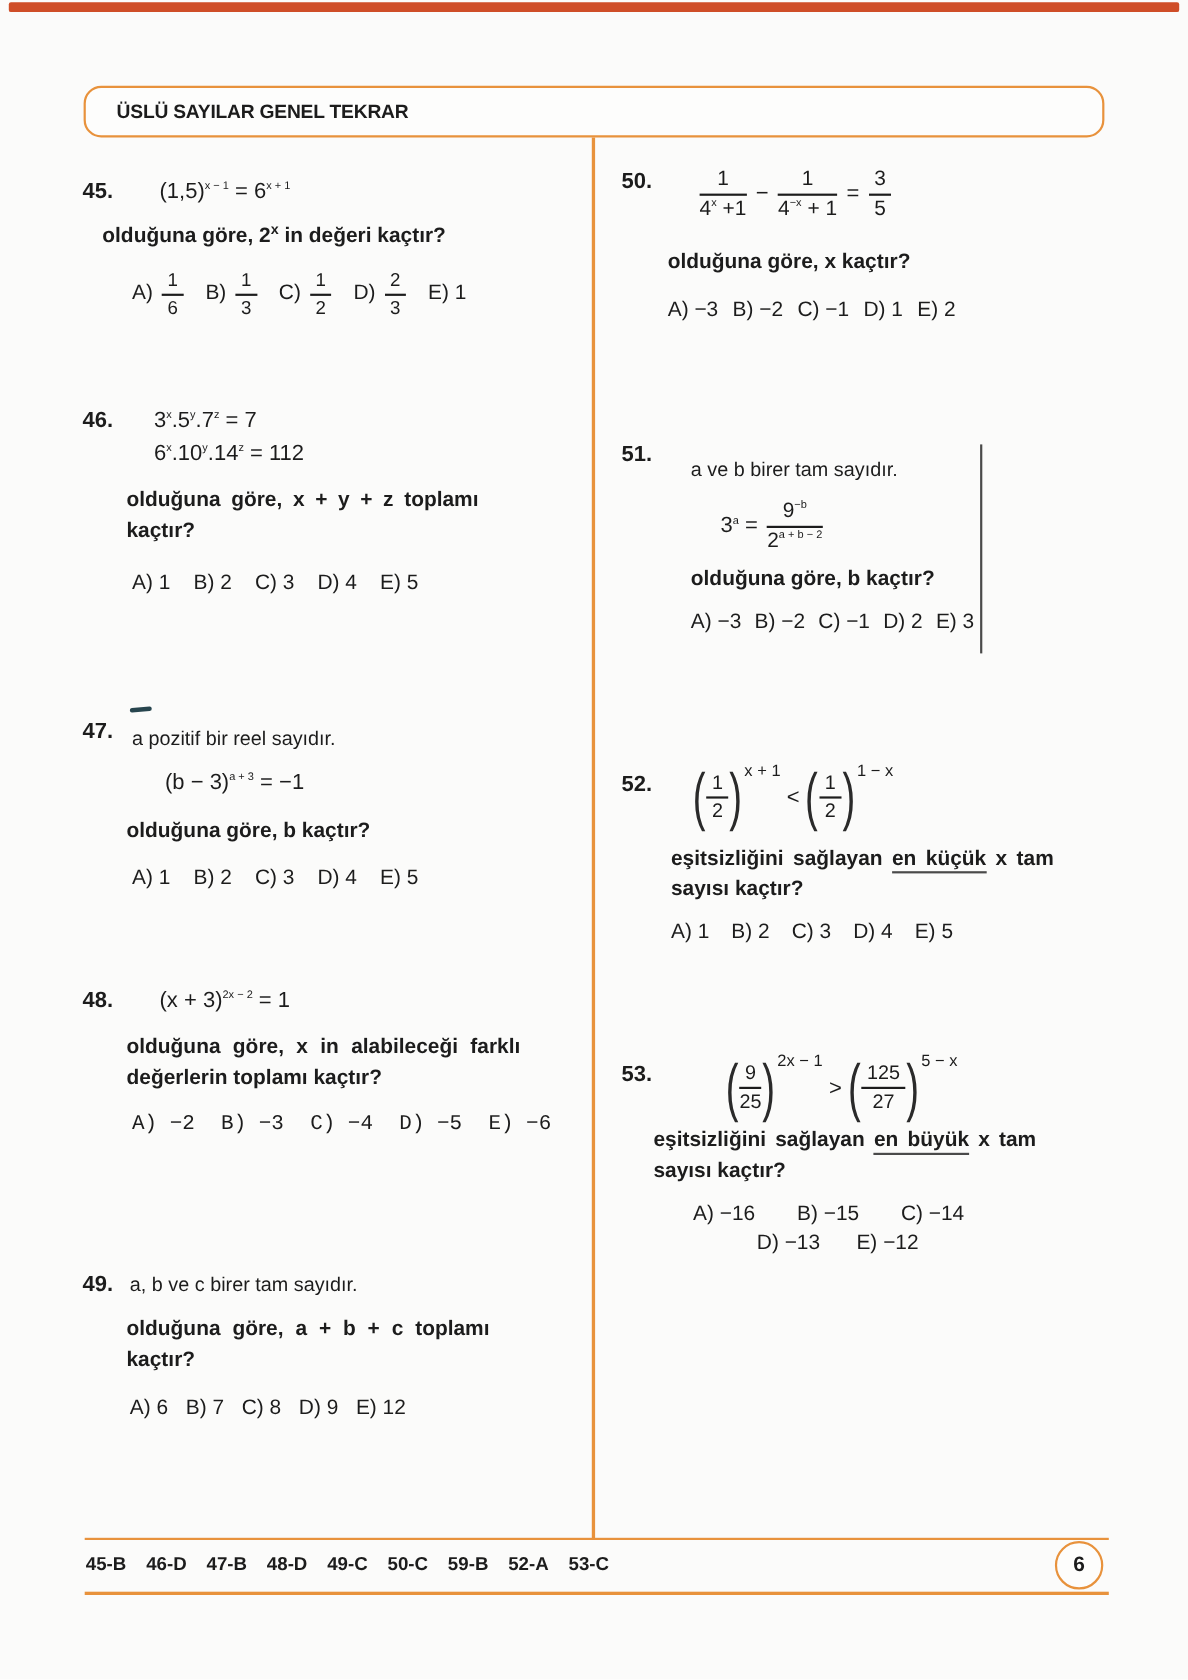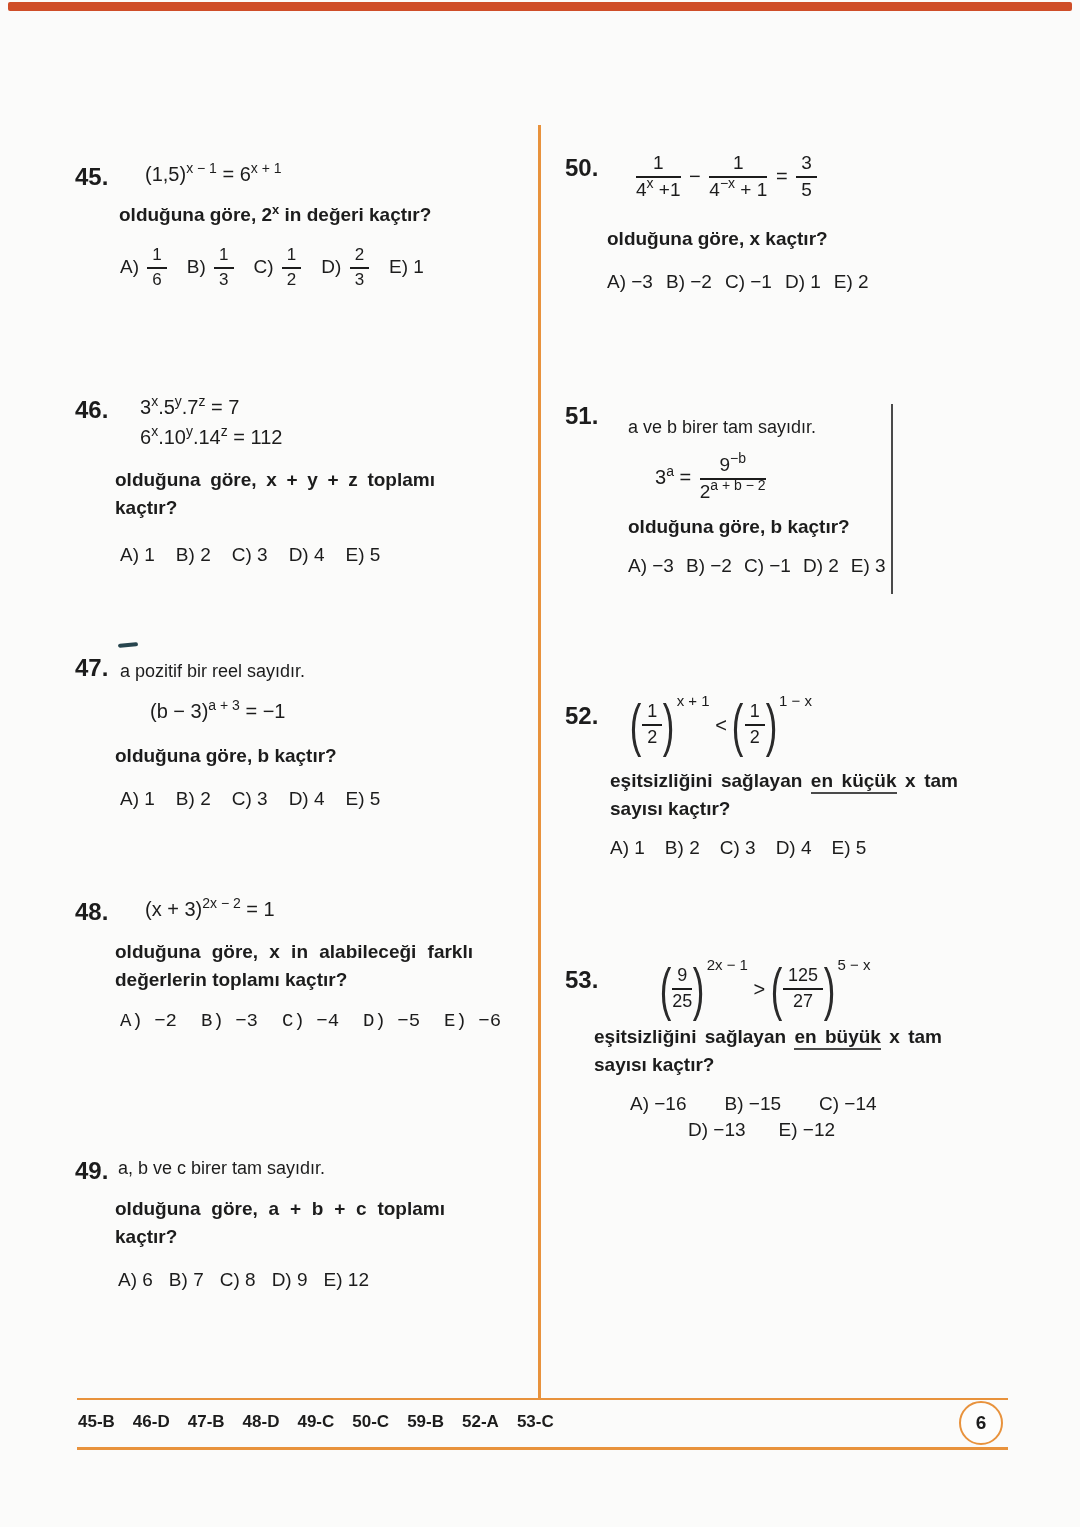--- a/index.html
+++ b/index.html
@@ -13,51 +13,51 @@
              box-sizing:border-box;}
   .headerbox .title{font-size:17.5px;font-weight:bold;letter-spacing:-0.2px;}
 
   .vdivider{position:absolute;left:538px;top:125px;width:2.5px;height:1274px;background:#E8923C;}
   .q51-line{position:absolute;left:891px;top:404px;width:2px;height:190px;background:#4A4A4A;}
   .q47-mark{position:absolute;left:118px;top:643px;width:20px;height:4px;background:#27454E;
             border-radius:2px;transform:rotate(-5deg);}
 
   
   .q{position:absolute;}
-  .qnum{position:absolute;left:0;top:2px;font-size:24px;font-weight:bold;}
+  .qnum{position:absolute;left:0;top:2px;font-size:20px;font-weight:bold;}
   .intro{font-size:18px;line-height:26px;}
   .formula{font-size:20px;line-height:26px;}
   .formula .t{white-space:pre;}
   .fflex{display:flex;align-items:center;}
   .prompt{font-size:19px;font-weight:bold;line-height:28px;}
   .opts{display:flex;align-items:center;font-size:19px;}
   .opt{display:inline-flex;align-items:center;white-space:pre;}
 
-  sup.fsup{vertical-align:baseline;position:relative;top:-8px;font-size:14px;line-height:0;}
+  sup.fsup{vertical-align:baseline;position:relative;top:-8px;font-size:10px;line-height:0;}
   .prompt sup.fsup{top:-7px;font-size:13px;}
   .ul{border-bottom:2.5px solid #4A4A4A;padding-bottom:1px;}
 
   .frac{display:inline-block;text-align:center;vertical-align:middle;margin:0 3px;}
   .frac .fn{display:block;border-bottom:2px solid #1C1C1C;padding:1px 5px 2px;line-height:1.1;}
   .frac .fd{display:block;padding-top:2px;line-height:1.1;}
   .formula .frac{font-size:19px;}
   .opt .frac{font-size:17px;}
 
   .pfrac{display:inline-flex;align-items:center;vertical-align:middle;}
   .pfrac .frac{font-size:18px;margin:0 1px;}
   .pp{display:inline-block;font-size:58px;line-height:0.85;font-weight:normal;transform:scaleX(0.6);
       margin:0 -4px;color:#2A2A2A;}
   .pexp{font-size:15px;position:relative;top:-24px;margin-left:2px;white-space:pre;}
 
   .q45{left:75px;top:161px;width:460px;}
   .f45{margin-left:70px;}
-  .p45{margin:14px 0 0 44px;}
+  .p45{margin:14px 0 0 18px;}
   .o45{margin:16px 0 0 45px;gap:17px;}
 
-  .q46{left:75px;top:394px;width:460px;}
+  .q46{left:75px;top:369px;width:460px;}
   .f46a{margin-left:65px;}
   .f46b{margin:4px 0 0 65px;}
   .p46{margin:16px 0 0 40px;width:320px;text-align:justify;}
   .o46{margin:22px 0 0 45px;gap:21px;}
 
   .q47{left:75px;top:652px;width:460px;}
   .i47{margin:6px 0 0 45px;}
   .f47{margin:14px 0 0 75px;}
   .p47{margin:18px 0 0 40px;}
   .o47{margin:18px 0 0 45px;gap:21px;}
@@ -102,20 +102,23 @@
                border-radius:50%;box-sizing:border-box;display:flex;align-items:center;justify-content:center;
                font-size:19px;font-weight:bold;background:#FDFDFC;}
 </style>
 </head>
 <body>
 
 <div class="page">
 
   <div class="topbar"></div>
 
+  <div class="headerbox">
+    <span class="title">ÜSLÜ SAYILAR GENEL TEKRAR</span>
+  </div>
 
   <div class="vdivider"></div>
   <div class="q51-line"></div>
   <div class="q47-mark"></div>
 
   <section class="q q45">
     <span class="qnum">45.</span>
     <div class="formula f45"><span class="t">(1,5)</span><sup class="fsup">x − 1</sup><span class="t"> = 6</span><sup class="fsup">x + 1</sup></div>
     <div class="prompt p45"><span class="t">olduğuna göre, 2</span><sup class="fsup">x</sup><span class="t"> in değeri kaçtır?</span></div>
     <div class="opts o45">

